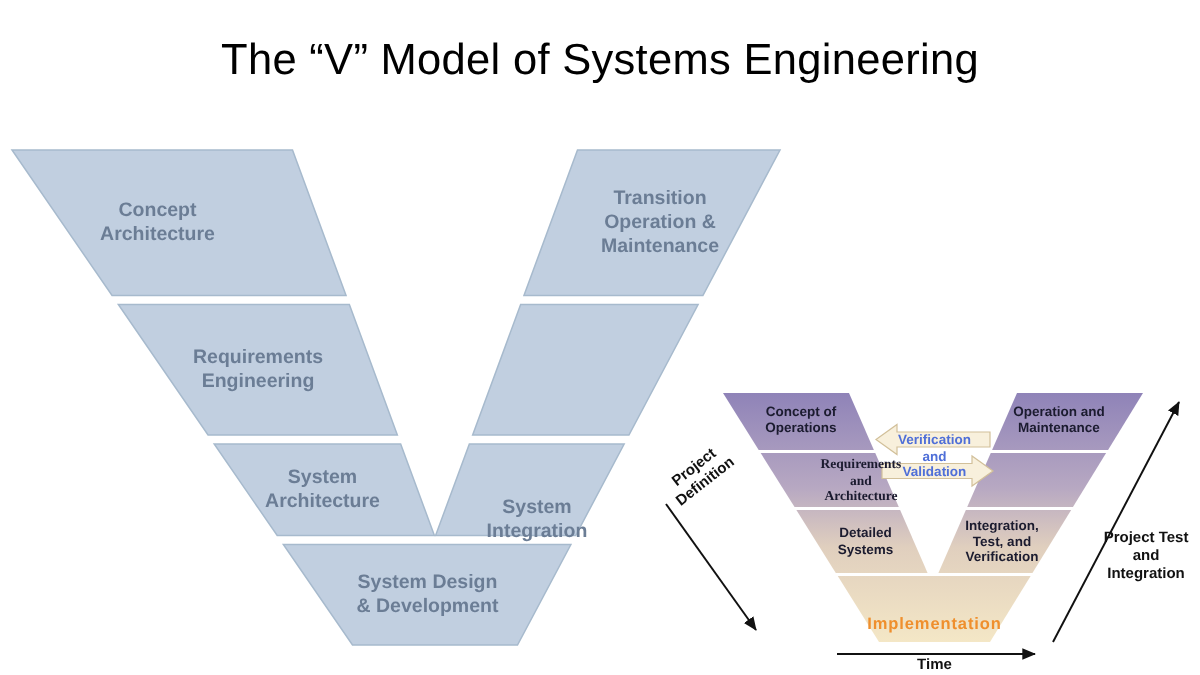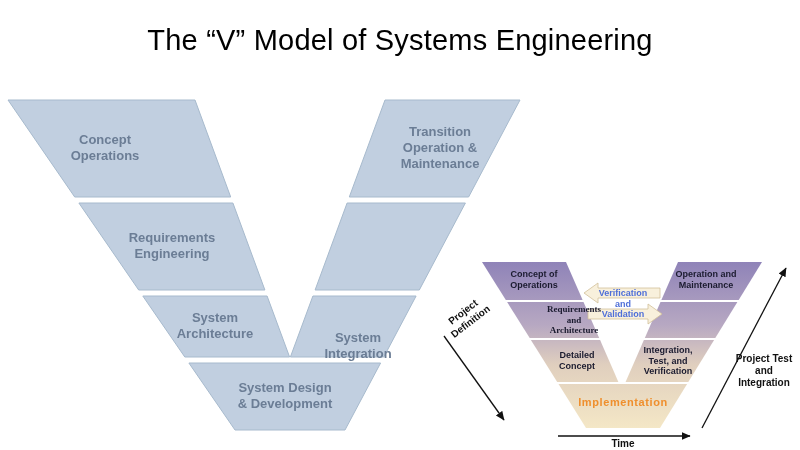--- a/index.html
+++ b/index.html
@@ -68,32 +68,32 @@
       <polygon points="662,314 648,304 648,309 588,309 588,319 648,319 648,324"></polygon>
     </g>
 
     <g stroke="#111111" stroke-width="1.3" fill="none">
       <line x1="444" y1="336" x2="504" y2="420" marker-end="url(#ah)"></line>
       <line x1="702" y1="428" x2="786" y2="268" marker-end="url(#ah)"></line>
       <line x1="558" y1="436" x2="690" y2="436" marker-end="url(#ah)"></line>
     </g>
   </svg>
 
-  <div class="lbl vlabel" style="left:60px;top:126px;width:90px;height:44px;">Concept Operations</div>
+  <div class="lbl vlabel" style="left:60px;top:126px;width:90px;height:44px;">Concept Architecture</div>
   <div class="lbl vlabel" style="left:124px;top:224px;width:96px;height:44px;">Requirements Engineering</div>
   <div class="lbl vlabel" style="left:171px;top:304px;width:88px;height:44px;">System Architecture</div>
   <div class="lbl vlabel" style="left:393px;top:122px;width:94px;height:52px;">Transition Operation &amp; Maintenance</div>
   <div class="lbl vlabel" style="left:318px;top:304px;width:80px;height:44px;margin-top:20px;">System Integration</div>
   <div class="lbl vlabel" style="left:233px;top:374px;width:104px;height:44px;">System Design &amp; Development</div>
 
   <div class="lbl ilabel" style="left:507px;top:269px;width:54px;height:22px;">Concept of Operations</div>
   <div class="lbl ilabel" style="left:672px;top:269px;width:68px;height:22px;">Operation and Maintenance</div>
   <div class="lbl ilabel" style="left:542px;top:304px;width:64px;height:32px;font-family:Liberation Serif, serif;">Requirements and Architecture</div>
-  <div class="lbl ilabel" style="left:555px;top:350px;width:44px;height:22px;">Detailed Concept</div>
+  <div class="lbl ilabel" style="left:555px;top:350px;width:44px;height:22px;">Detailed Systems</div>
   <div class="lbl ilabel" style="left:639px;top:344px;width:58px;height:34px;">Integration, Test, and Verification</div>
-  <div class="lbl impl" style="left:568px;top:394px;width:110px;height:16px;text-align:center;">Implementation</div>
+  <div class="lbl impl" style="left:568px;top:408px;width:110px;height:16px;text-align:center;">Implementation</div>
   <div class="lbl vv" style="left:594px;top:287px;width:58px;height:34px;">Verification and Validation</div>
 
   <div class="lbl axis rot" style="left:436px;top:305px;width:62px;height:24px;">Project Definition</div>
   <div class="lbl axis" style="left:732px;top:352px;width:64px;height:38px;">Project Test and Integration</div>
   <div class="lbl axis" style="left:598px;top:438px;width:50px;height:12px;">Time</div>
 
 </div>
 
 </body></html>

